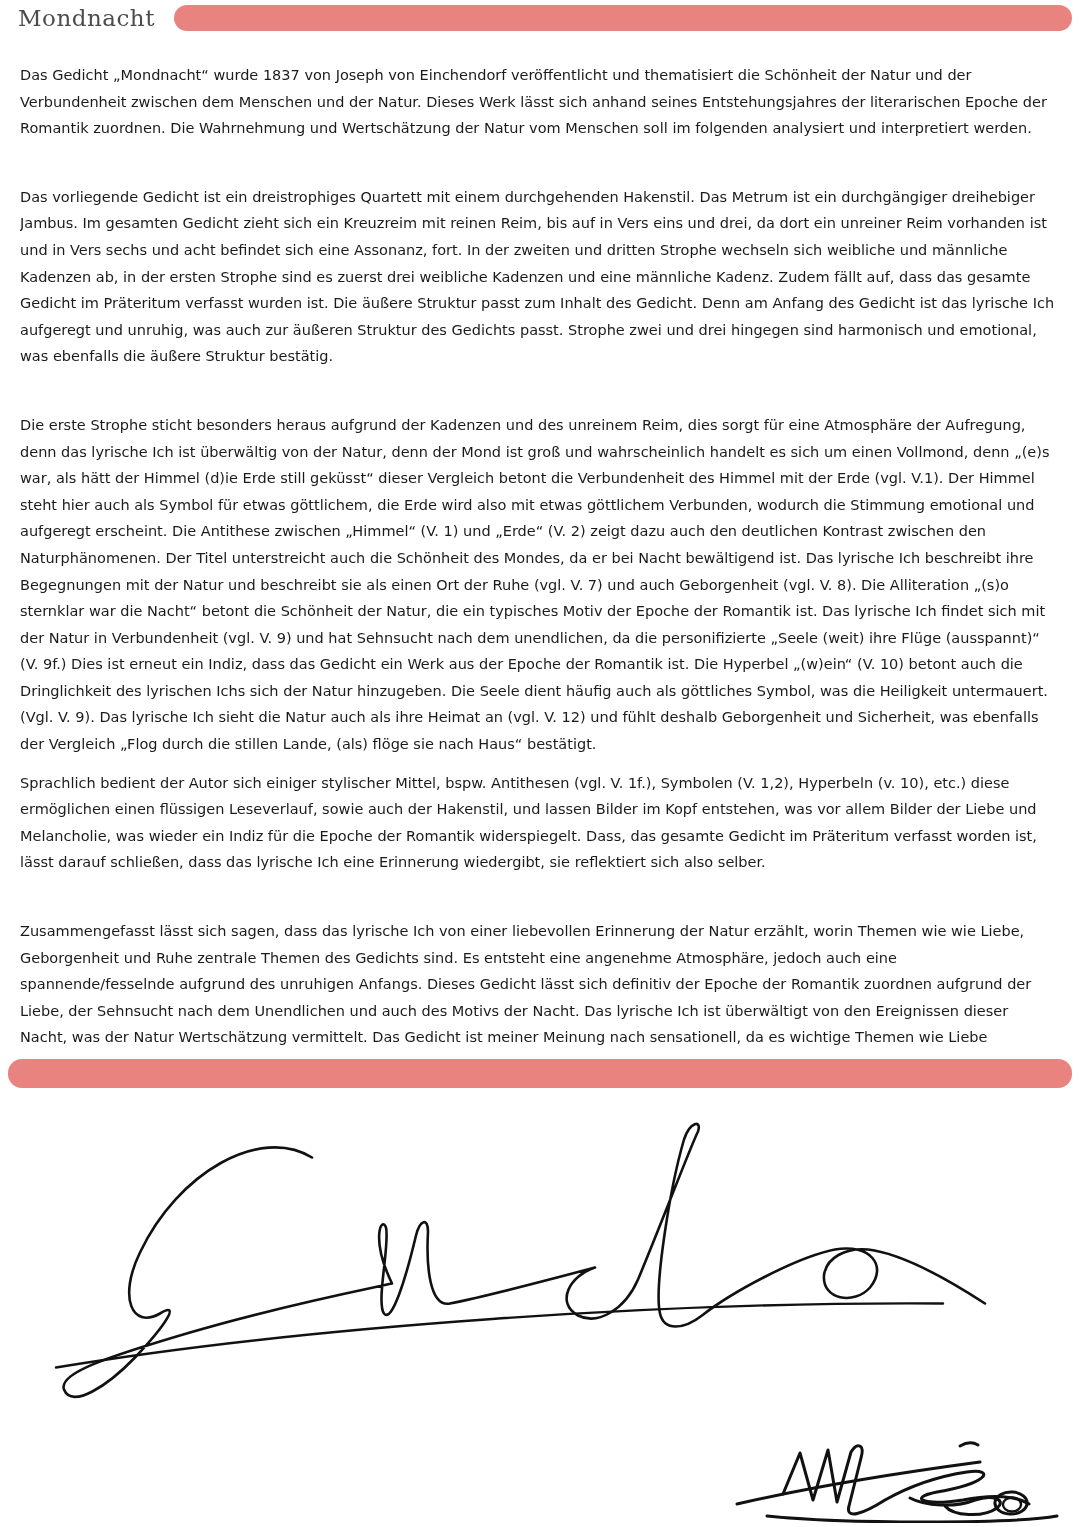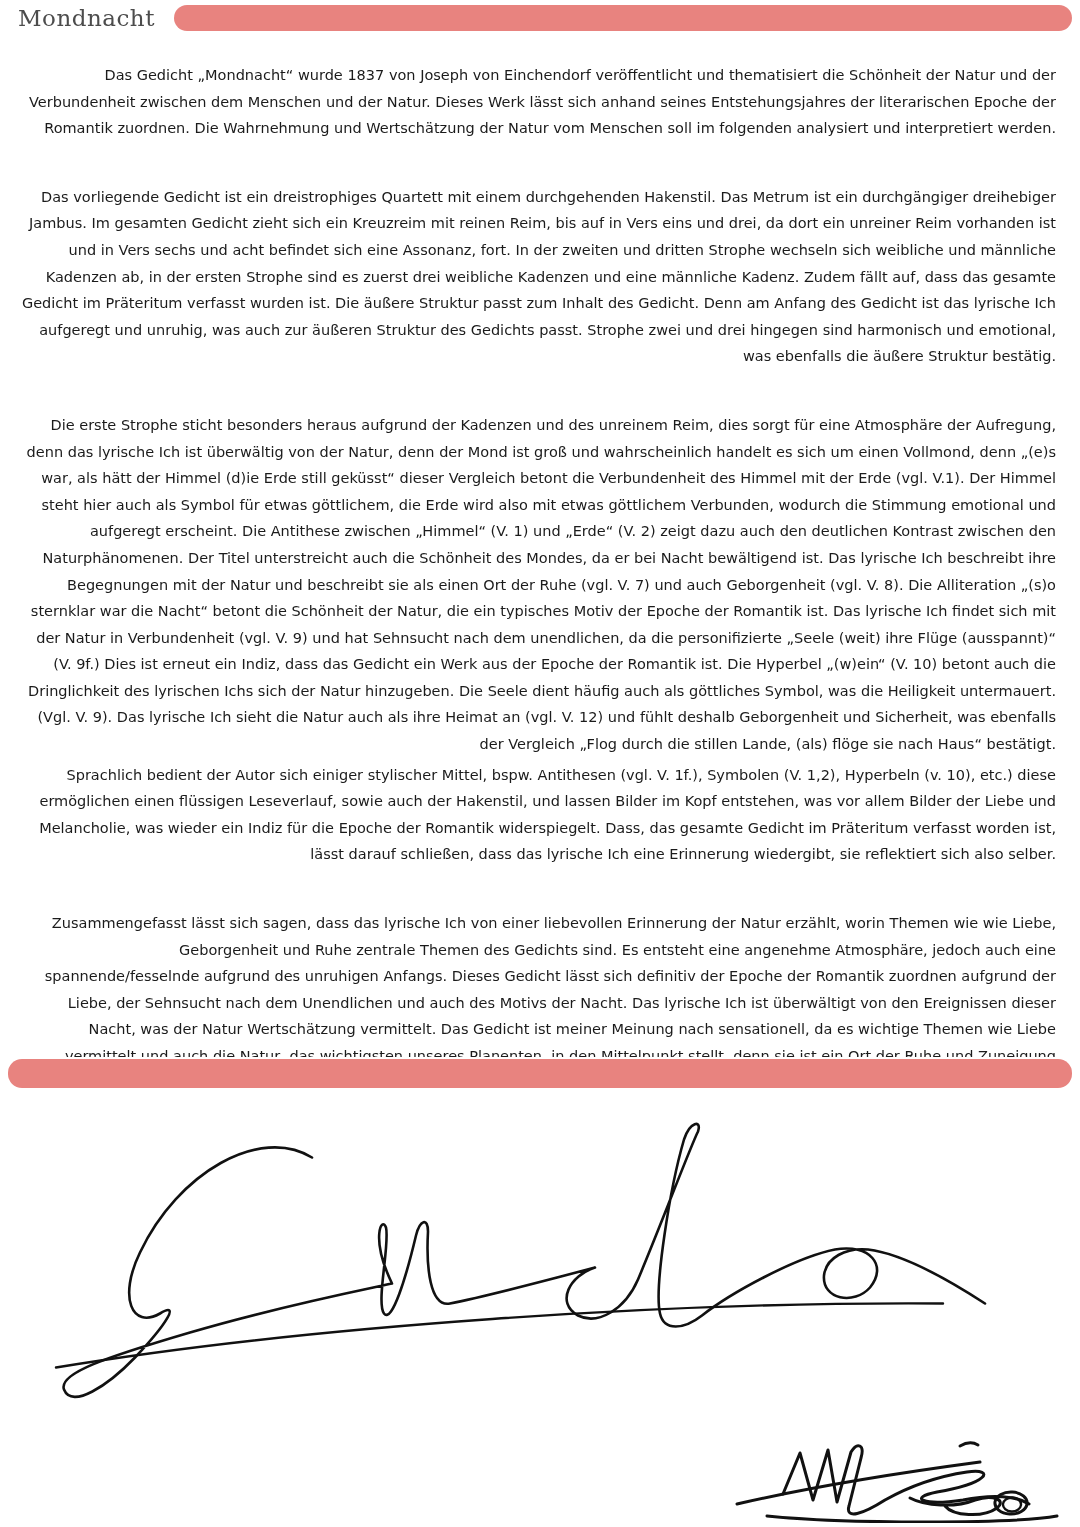--- a/index.html
+++ b/index.html
@@ -44,23 +44,23 @@
     position: absolute;
     top: 62px; left: 20px;
     width: 1036px;
     height: 995px;
     overflow: hidden;
     color: var(--body-text, #1b1b1b);
     font-size: 14.5px;
     line-height: 26.6px;
     text-align: left;
   }
-  .para { margin: 0; text-align: right; }
+  .para { margin: 0; }
   .para + .para { margin-top: 42px; }
-  .para.tight { margin-top: 4px; }
+  .para.tight { margin-top: 12px; }
   .ende-svg {
     position: absolute;
     left: 50px; top: 1115px;
     width: 940px; height: 285px;
   }
   .signature-svg {
     position: absolute;
     left: 725px; top: 1428px;
     width: 345px; height: 95px;
   }

